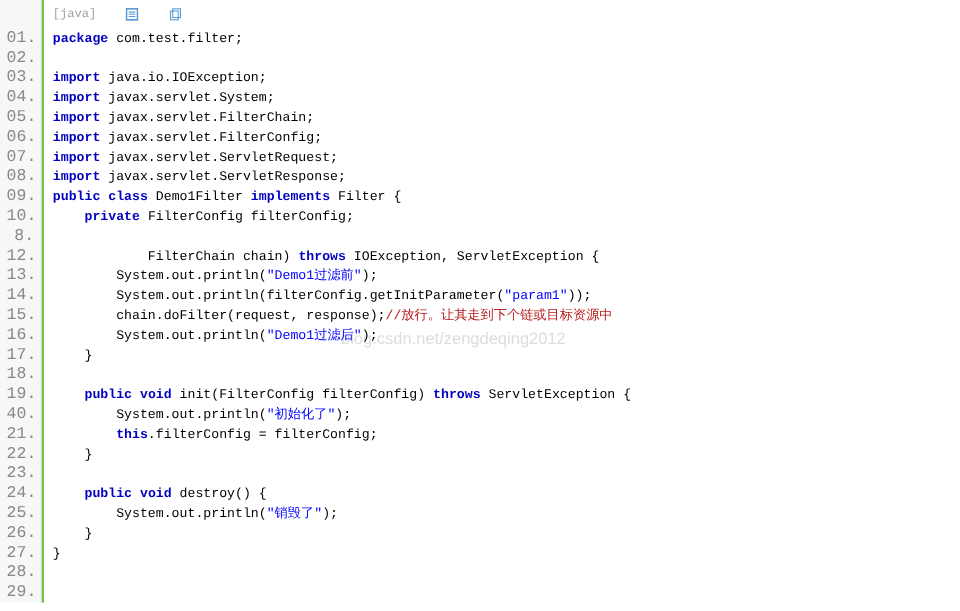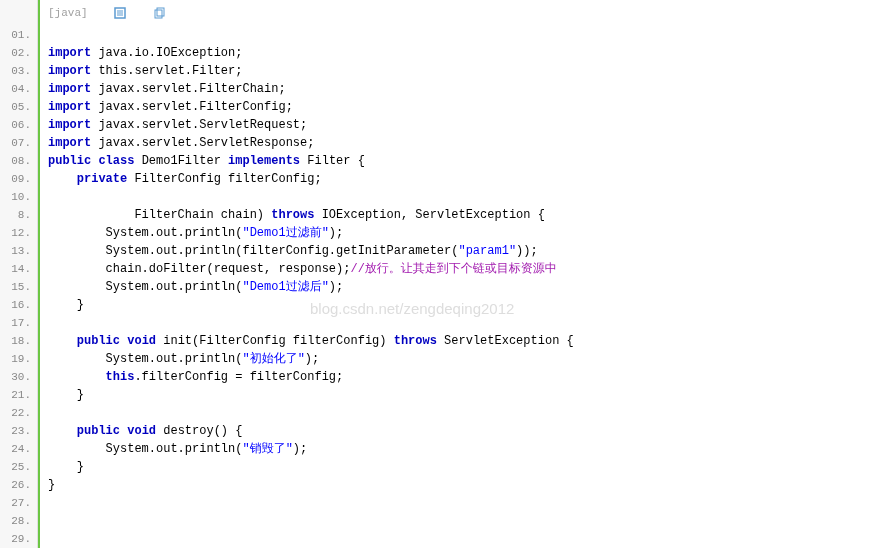--- a/index.html
+++ b/index.html
@@ -1,28 +1,28 @@
 <!DOCTYPE html>
 <html><head>
 <meta charset="utf-8">
 <style>
 * { margin: 0; padding: 0; box-sizing: border-box; }
 body { font-family: Consolas, "Courier New", monospace; font-size: 12px; background: #fff; color: #000; }
 .code-container { display: flex; width: 873px; }
 .gutter { background: #f7f7f7; border-right: 1px solid #e0e0e0; flex-shrink: 0; width: 38px; text-align: right; padding-top: 26px; }
-.gutter .ln { color: #888; padding: 0 6px; height: 18px; line-height: 18px; font-size: 11px; }
+.gutter .ln { color: #888; padding: 0 6px; height: 18px; line-height: 18px; font-size: 15px; }
 .code-area { flex: 1; position: relative; border-left: 2px solid #6cc644; }
 .header { height: 26px; display: flex; align-items: center; padding-left: 8px; gap: 25px; color: #888; }
 .header .lang { color: #a0a0a0; font-size: 11px; }
 .header .icon-btn { width: 14px; height: 14px; display: inline-flex; align-items: center; justify-content: center; cursor: pointer; }
 .code-lines { padding-left: 8px; }
 .line { height: 18px; line-height: 18px; white-space: pre; font-size: 12px; }
 .kw { color: #0000c0; font-weight: bold; }
 .str { color: #0000ff; }
-.cmt { color: #a21caf; }
+.cmt { color: #b91c1c; }
 .pln { color: #000; }
 .watermark { position: absolute; top: 300px; left: 270px; color: #ddd; font-size: 15px; font-family: Arial, sans-serif; pointer-events: none; z-index: -1; }
 svg { display: block; }
 </style>
 </head>
 <body>
 
 <div class="code-container">
   <div class="gutter">
     <div class="ln">01.</div>
@@ -37,21 +37,21 @@
     <div class="ln">10.</div>
     <div class="ln">8.</div>
     <div class="ln">12.</div>
     <div class="ln">13.</div>
     <div class="ln">14.</div>
     <div class="ln">15.</div>
     <div class="ln">16.</div>
     <div class="ln">17.</div>
     <div class="ln">18.</div>
     <div class="ln">19.</div>
-    <div class="ln">30.</div>
+    <div class="ln">40.</div>
     <div class="ln">21.</div>
     <div class="ln">22.</div>
     <div class="ln">23.</div>
     <div class="ln">24.</div>
     <div class="ln">25.</div>
     <div class="ln">26.</div>
     <div class="ln">27.</div>
     <div class="ln">28.</div>
     <div class="ln">29.</div>
   </div>
@@ -68,23 +68,24 @@
       </span>
       <span class="icon-btn" title="copy">
         <svg width="12" height="12" viewBox="0 0 12 12">
             <rect x="2" y="3" width="7" height="8" fill="none" stroke="#5c9bd1" stroke-width="1"></rect>
             <rect x="4" y="1" width="7" height="8" fill="none" stroke="#5c9bd1" stroke-width="1"></rect>
           </svg>
       </span>
     </div>
     <div class="watermark">blog.csdn.net/zengdeqing2012</div>
     <div class="code-lines">
+<div class="line"><span class="kw">package</span><span class="pln"> com.test.filter;</span></div>
 <div class="line"> </div>
 <div class="line"><span class="kw">import</span><span class="pln"> java.io.IOException;</span></div>
-<div class="line"><span class="kw">import</span><span class="pln"> this.servlet.Filter;</span></div>
+<div class="line"><span class="kw">import</span><span class="pln"> javax.servlet.System;</span></div>
 <div class="line"><span class="kw">import</span><span class="pln"> javax.servlet.FilterChain;</span></div>
 <div class="line"><span class="kw">import</span><span class="pln"> javax.servlet.FilterConfig;</span></div>
 <div class="line"><span class="kw">import</span><span class="pln"> javax.servlet.ServletRequest;</span></div>
 <div class="line"><span class="kw">import</span><span class="pln"> javax.servlet.ServletResponse;</span></div>
 <div class="line"><span class="kw">public</span><span class="pln"> </span><span class="kw">class</span><span class="pln"> Demo1Filter </span><span class="kw">implements</span><span class="pln"> Filter {</span></div>
 <div class="line"><span class="pln">    </span><span class="kw">private</span><span class="pln"> FilterConfig filterConfig;</span></div>
 <div class="line"> </div>
 <div class="line"><span class="pln">            FilterChain chain) </span><span class="kw">throws</span><span class="pln"> IOException, ServletException {</span></div>
 <div class="line"><span class="pln">        System.out.println(</span><span class="str">"Demo1过滤前"</span><span class="pln">);</span></div>
 <div class="line"><span class="pln">        System.out.println(filterConfig.getInitParameter(</span><span class="str">"param1"</span><span class="pln">));</span></div>

